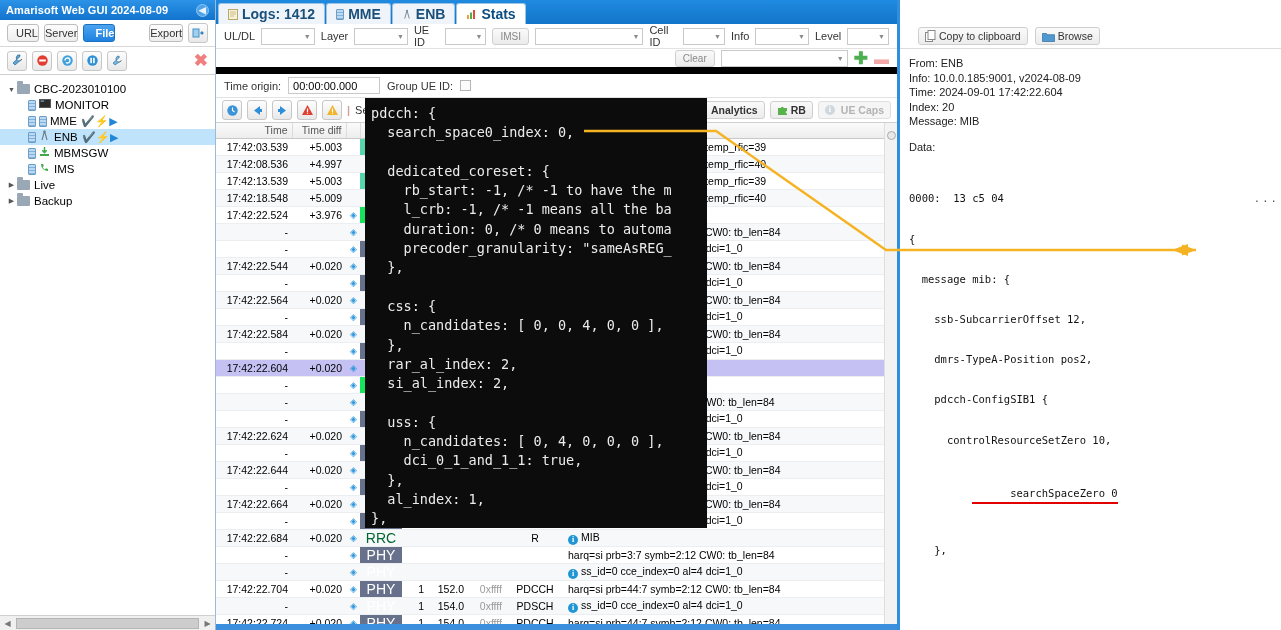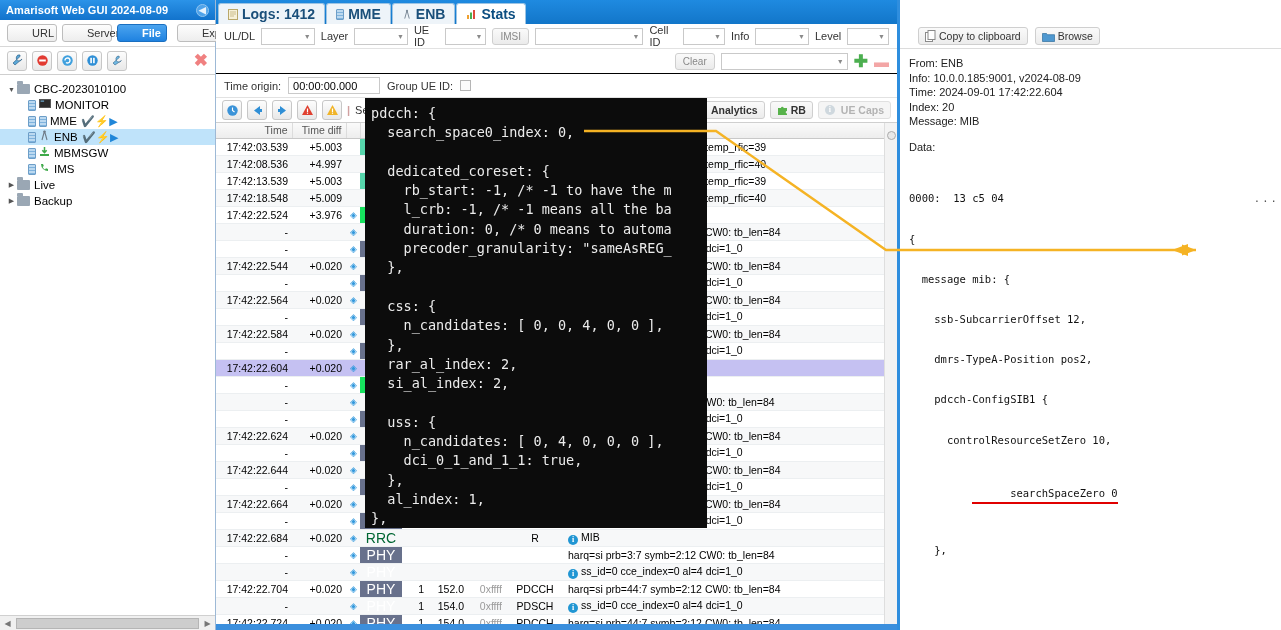--- a/index.html
+++ b/index.html
@@ -34,22 +34,22 @@
     cursor: pointer;
   }
   .btnbar {
     height: 27px; display: flex; align-items: center; gap: 5px;
     padding: 0 7px; border-bottom: 1px solid #d8d8d8;
     background: #fff;
   }
   .tbtn {
     border: 1px solid #bdbdbd; border-radius: 3px;
     background: linear-gradient(#fdfdfd,#ededed);
-    padding: 2px 24px; font-size: 11px; color: #333; cursor: pointer;
-    min-width: 32px; text-align: left;
+    padding: 2px 0; font-size: 11px; color: #333; cursor: pointer;
+    min-width: 32px; text-align: right;
   }
   .tbtn.active {
     background: linear-gradient(#4ba4ef,#1f82e0); color: #fff;
     border-color: #1a6fc0; font-weight: bold;
   }
   .spacer { flex: 1; }
   .iconbtn {
     width: 20px; height: 20px; border-radius: 3px;
     border: 1px solid #c7c7c7;
     background: linear-gradient(#fdfdfd,#e8e8e8);
@@ -117,21 +117,21 @@
     display: flex; align-items: center; justify-content: flex-end;
     padding: 0 3px; font-size: 10px; color: #999; cursor: pointer;
   }
   .fsel .car { font-size: 7px; color: #8a8a8a; }
   .gbtn {
     border: 1px solid #cfcfcf; background: linear-gradient(#fafafa,#ebebeb);
     border-radius: 3px; padding: 2px 7px; font-size: 10px; color: #888; cursor: pointer;
   }
   .filterbar2 {
     display: flex; align-items: center; height: 25px; padding: 0 8px;
-    border-bottom: 1px solid #000000; background: #fff; justify-content: flex-end; gap: 6px;
+    border-bottom: 7px solid #000000; background: #fff; justify-content: flex-end; gap: 6px;
   }
   .plus { color: #4caf50; font-size: 17px; font-weight: bold; cursor: pointer; line-height: 1; }
   .minus { color: #f3a6a6; font-size: 15px; font-weight: bold; cursor: pointer; line-height: 1; }
   .originbar {
     display: flex; align-items: center; gap: 7px; height: 24px;
     padding: 0 8px; border-bottom: 1px solid #e2e2e2; background: #fff;
   }
   .tinput {
     border: 1px solid #c9c9c9; background: #fff; height: 17px; padding: 0 4px;
     font-size: 11px; display: flex; align-items: center;

